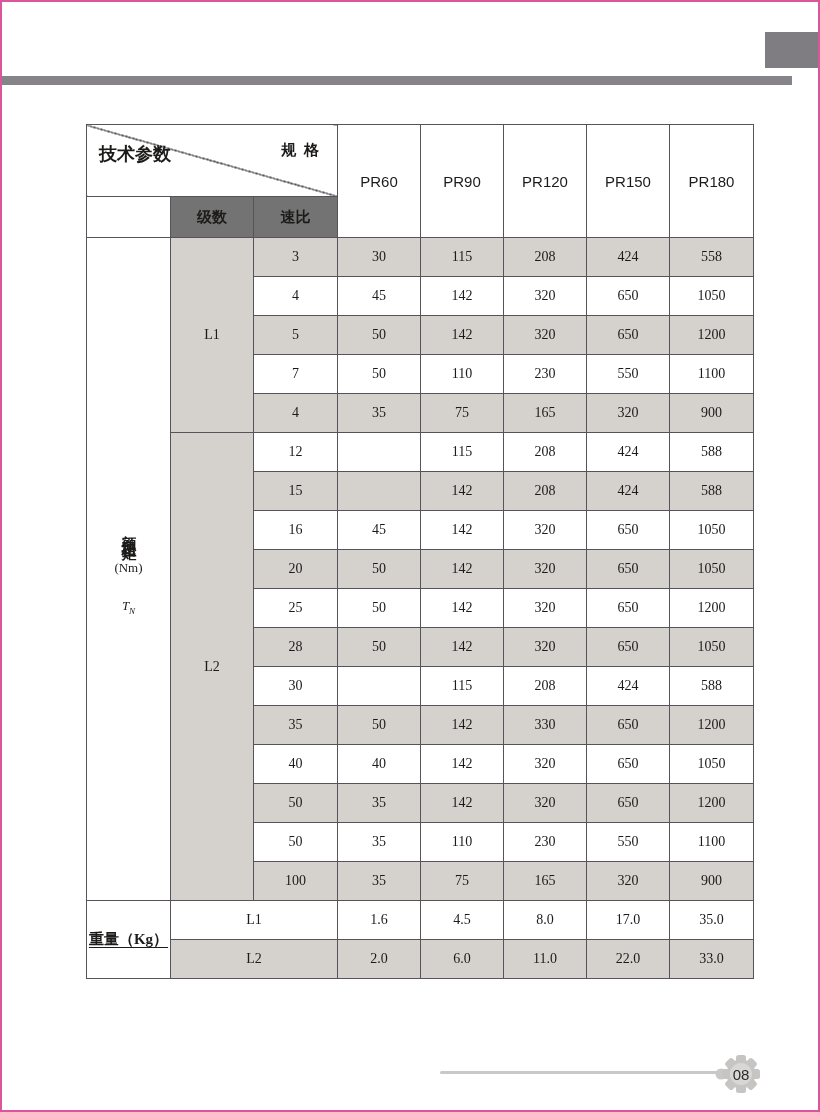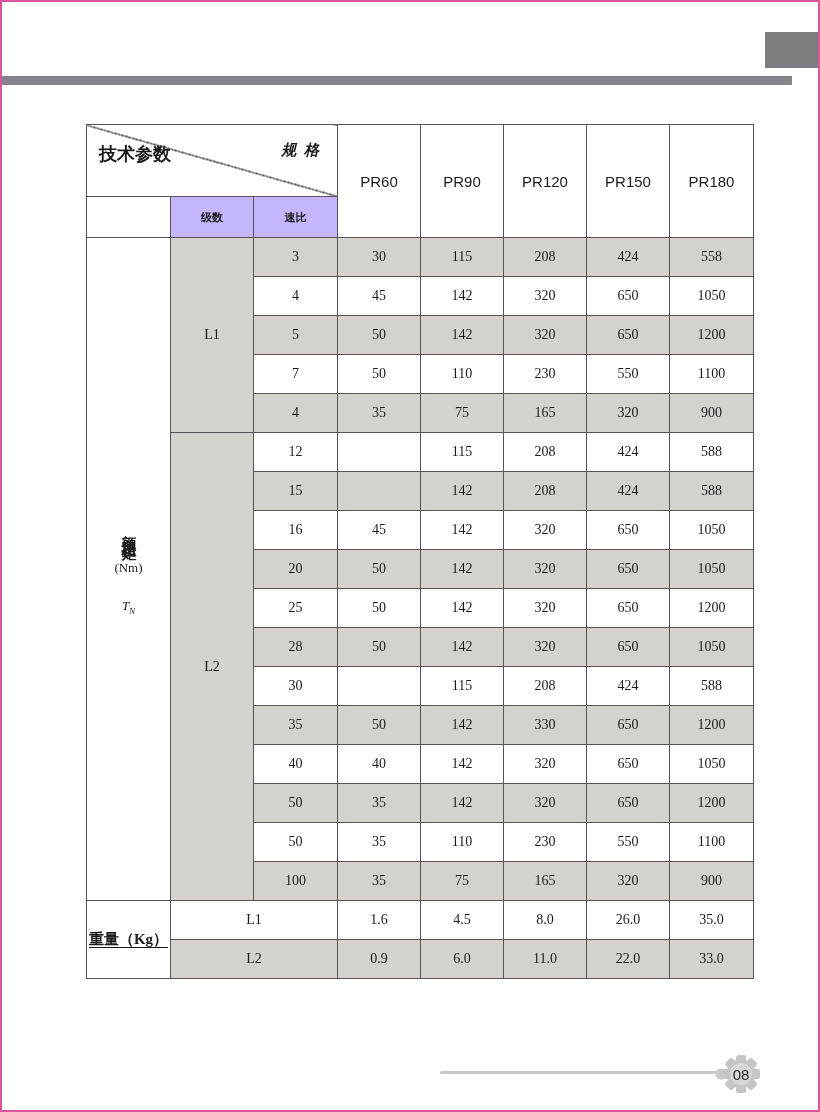--- a/index.html
+++ b/index.html
@@ -50,41 +50,40 @@
   .spec-table thead tr.hrow1 { height: 72px; }
   .spec-table thead tr.hrow2 { height: 41px; }
   .spec-table tbody tr { height: 39px; }
 
   th.pr-col {
     font-family: "Liberation Sans", sans-serif;
     font-size: 15px;
     background: #ffffff;
   }
   th.cn-head {
-    font-size: 11px;
+    font-size: 15px;
     font-weight: 600;
-    background: #c4b5fd;
+    background: #737373;
   }
 
   
   td.diag {
     position: relative;
     background-image: linear-gradient(to bottom left,
       transparent calc(50% - 0.7px),
       #56545a calc(50% - 0.7px),
       #56545a calc(50% + 0.7px),
       transparent calc(50% + 0.7px));
     background-color: #ffffff;
   }
   .diag-top {
     position: absolute;
     top: 16px; right: 16px;
     font-size: 15px; font-weight: 600;
     letter-spacing: 2px;
-    font-style: italic;
   }
   .diag-bottom {
     position: absolute;
     bottom: 30px; left: 12px;
     font-size: 18px; font-weight: 700;
   }
 
   
   tr.shaded td.c { background: #d5d1cc; }
   tr.plain  td.c { background: #ffffff; }
@@ -310,26 +309,26 @@
           <td class="c">165</td>
           <td class="c">320</td>
           <td class="c">900</td>
         </tr>
         <tr class="plain">
           <td class="weight-label" rowspan="2"><span class="ul">重量（Kg）</span></td>
           <td class="c" colspan="2">L1</td>
           <td class="c">1.6</td>
           <td class="c">4.5</td>
           <td class="c">8.0</td>
-          <td class="c">26.0</td>
+          <td class="c">17.0</td>
           <td class="c">35.0</td>
         </tr>
         <tr class="shaded">
           <td class="c" colspan="2">L2</td>
-          <td class="c">0.9</td>
+          <td class="c">2.0</td>
           <td class="c">6.0</td>
           <td class="c">11.0</td>
           <td class="c">22.0</td>
           <td class="c">33.0</td>
         </tr>
       </tbody>
   </table>
 
   <div class="footer-line"></div>
   <svg class="pageno-svg" viewBox="0 0 58 50">

